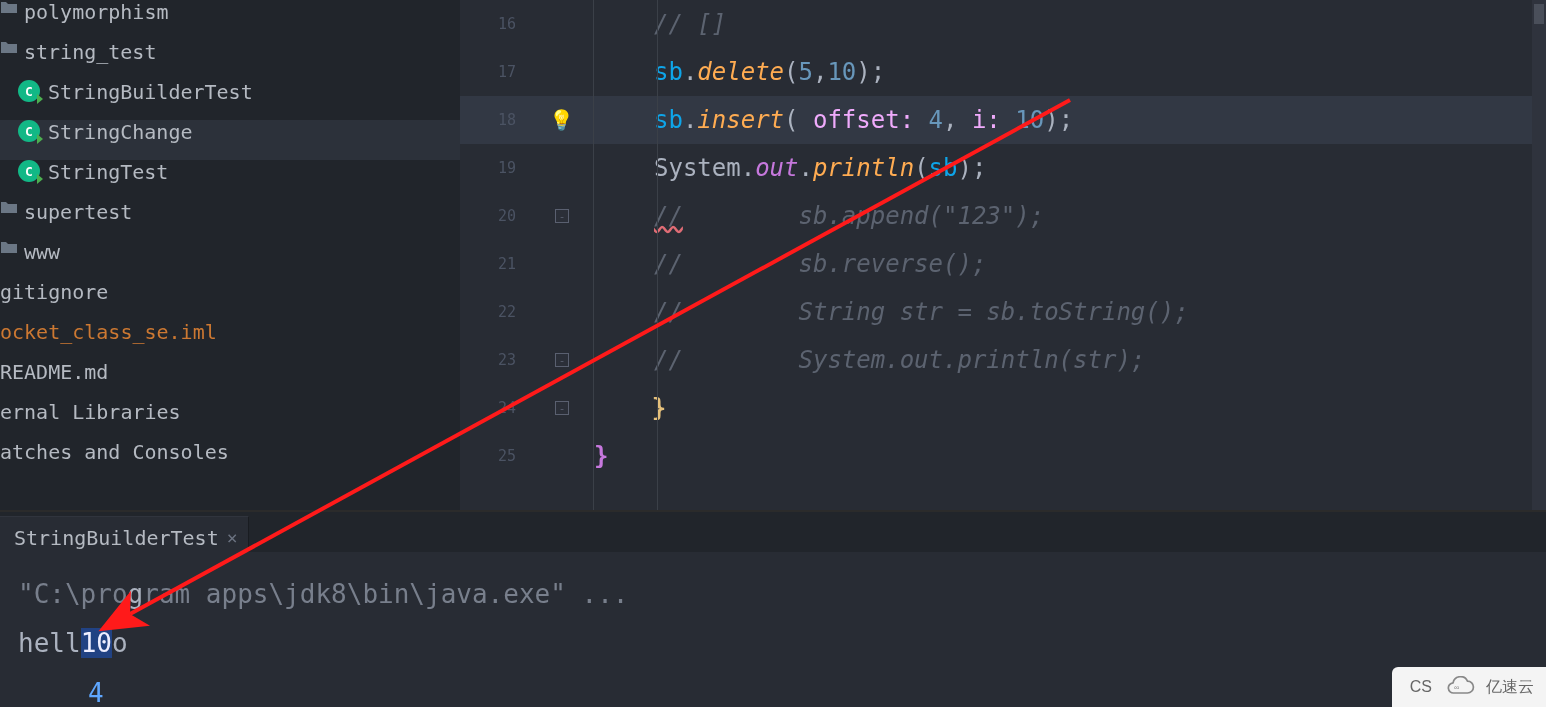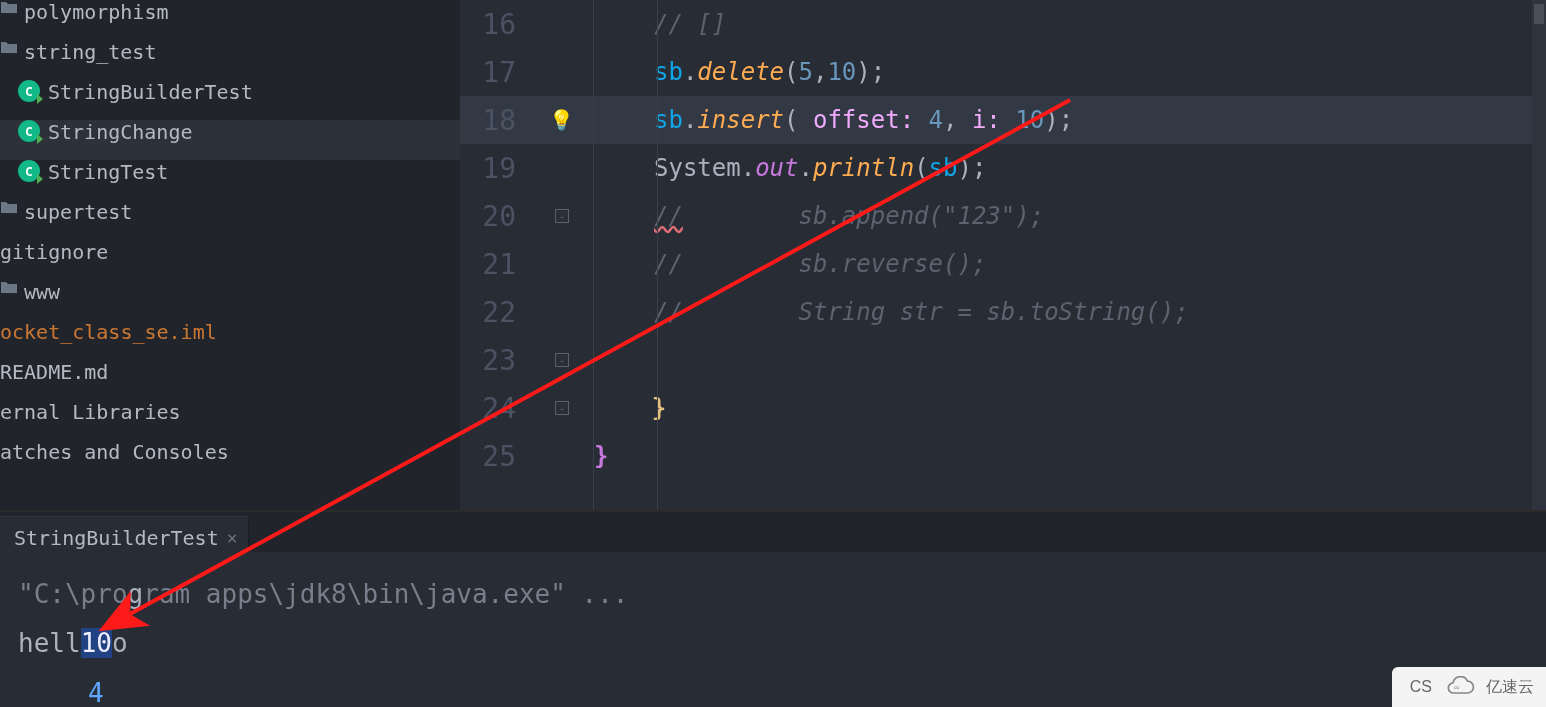--- a/index.html
+++ b/index.html
@@ -74,21 +74,21 @@
     align-items: center;
     height: 48px;
     font-size: 24px;
   }
   .code-line.hl { background: #323844; }
   .ln {
     width: 70px;
     text-align: right;
     color: #4b5363;
     padding-right: 14px;
-    font-size: 28px;
+    font-size: 15px;
     user-select: none;
   }
   .marker-col {
     width: 64px;
     display:flex;
     align-items:center;
     justify-content:center;
   }
   .bulb {
     color:#ffc66d; font-size:20px;
@@ -225,31 +225,31 @@
     <div class="tree-row">
       <span class="indent" style="width:0px"></span>
       <span class="folder-icon">
         <svg viewBox="0 0 18 14">
           <path d="M1 2h5l2 2h9v9H1z" fill="#6b7785"></path>
         </svg>
       </span>
       <span>supertest</span>
     </div>
     <div class="tree-row">
-      <span class="indent" style="width:-2px"></span>
-      <span>gitignore</span>
-    </div>
-    <div class="tree-row">
       <span class="indent" style="width:0px"></span>
       <span class="folder-icon">
         <svg viewBox="0 0 18 14">
           <path d="M1 2h5l2 2h9v9H1z" fill="#6b7785"></path>
         </svg>
       </span>
       <span>www</span>
+    </div>
+    <div class="tree-row">
+      <span class="indent" style="width:-2px"></span>
+      <span>gitignore</span>
     </div>
     <div class="tree-row orange">
       <span class="indent" style="width:-2px"></span>
       <span>ocket_class_se.iml</span>
     </div>
     <div class="tree-row">
       <span class="indent" style="width:-2px"></span>
       <span>README.md</span>
     </div>
     <div class="tree-row">
@@ -305,20 +305,21 @@
     <div class="code-line">
       <div class="ln">22</div>
       <div class="marker-col"></div>
       <div class="code" style="padding-left: 60px;"><span class="c-comment">//        String str = sb.toString();</span></div>
     </div>
     <div class="code-line">
       <div class="ln">23</div>
       <div class="marker-col">
         <span class="fold">-</span>
       </div>
+      <div class="code" style="padding-left: 60px;"><span class="c-comment">//        System.out.println(str);</span></div>
     </div>
     <div class="code-line">
       <div class="ln">24</div>
       <div class="marker-col">
         <span class="fold">-</span>
       </div>
       <div class="code" style="padding-left: 0px; margin-left: 0px;"><span class="c-brace-y">    }</span></div>
     </div>
     <div class="code-line">
       <div class="ln">25</div>

